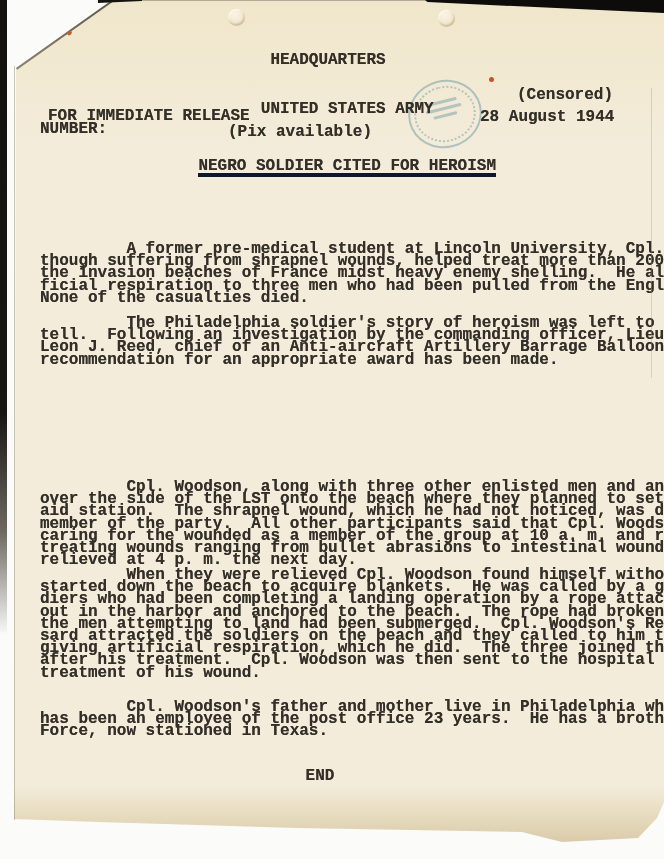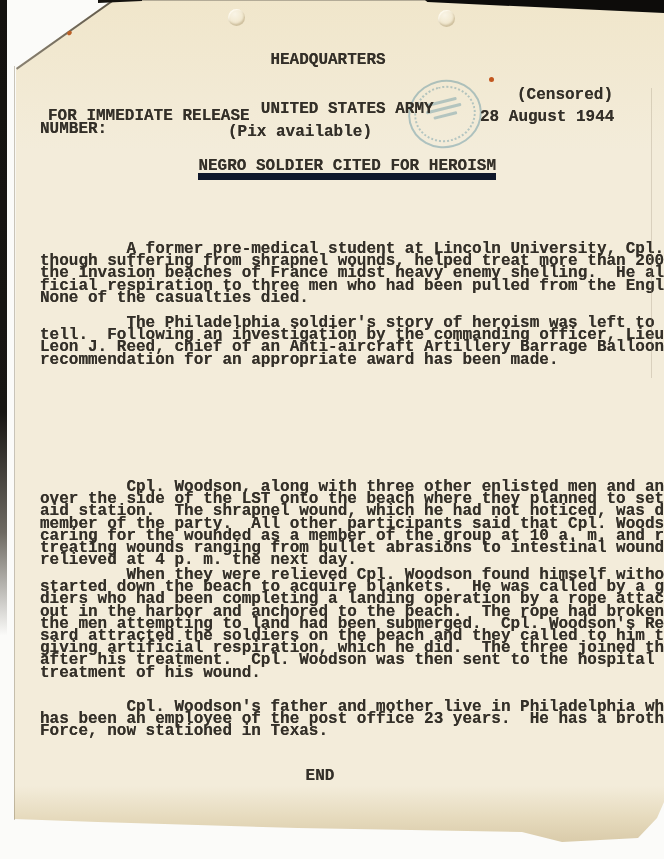--- a/index.html
+++ b/index.html
@@ -92,21 +92,21 @@
   
   .tw{
     position:absolute;z-index:3;
     font-size:16px;line-height:12.2px;font-weight:700;
     color:#332f28;letter-spacing:0;
     white-space:pre;
     text-shadow:0 0 .6px rgba(51,47,40,.7);
   }
   .col{left:40px;width:576px;}
   .centered{text-align:center;}
-  .title-line{display:inline-block;border-bottom:7px solid #0f172a;padding-bottom:1px;}
+  .title-line{display:inline-block;border-bottom:4px solid #0f172a;padding-bottom:1px;}
 </style>
 </head>
 <body>
 
 <div class="scene">
 
   <div class="page">
     <div class="page-top-tint"></div>
     <div class="page-bottom-shade"></div>
   </div>

